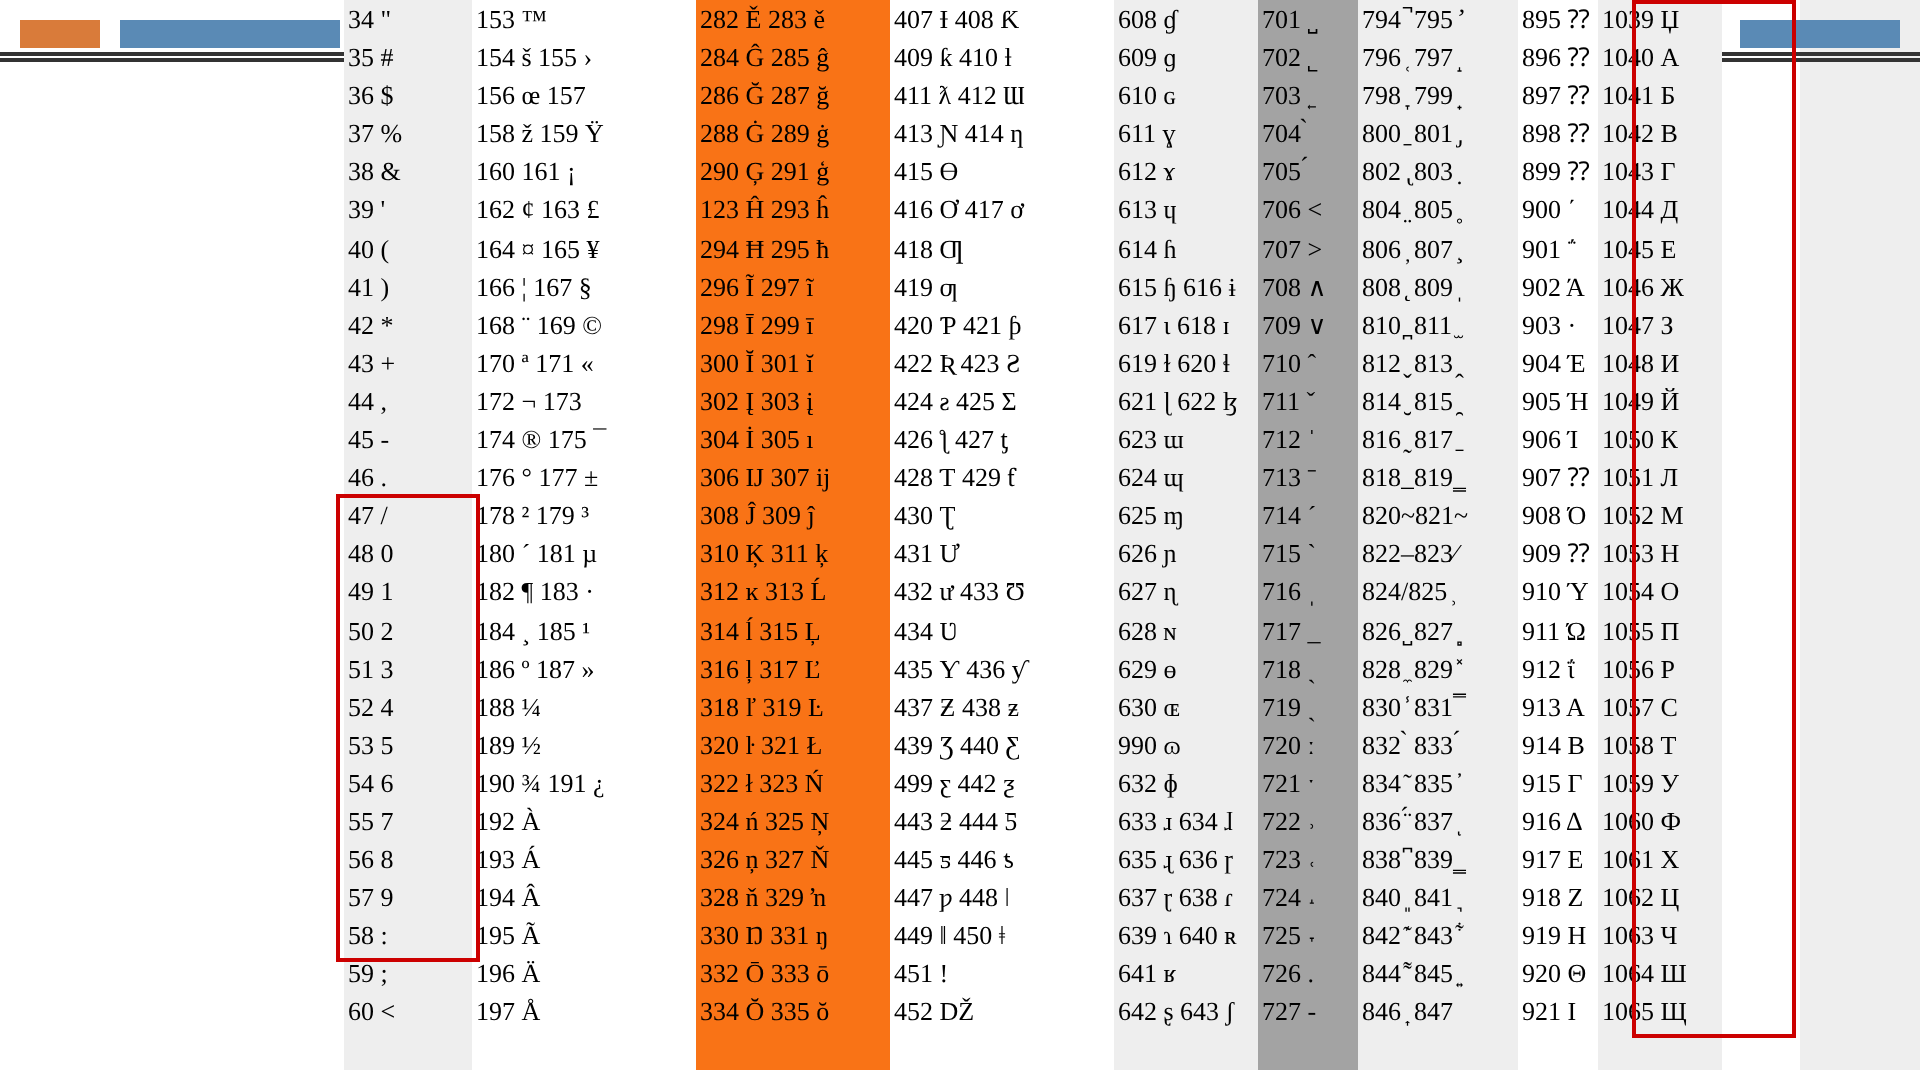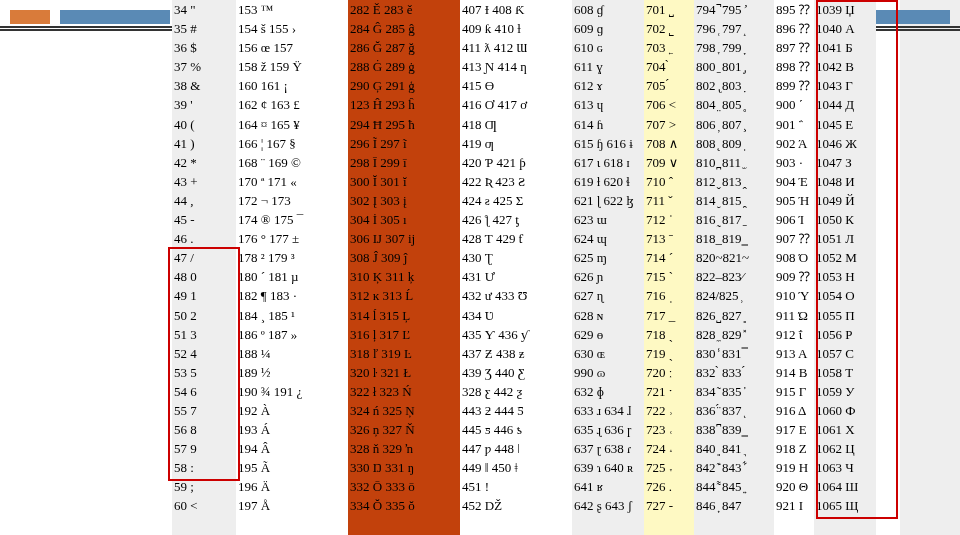--- a/index.html
+++ b/index.html
@@ -10,24 +10,24 @@
   .bar.g1{left:780px;width:80px;background:#5a8ab5}
   .bar.g2{left:870px;width:80px;background:#5a8ab5}
   .rule{position:absolute;left:0;right:0;height:0;border-top:5px double #333}
   .rule.r1{top:26px}
   #tbl{position:absolute;left:172px;top:0;width:720px;height:535px}
   .cols{display:flex;flex-direction:row;height:100%}
   .col{display:flex;flex-direction:column;box-sizing:border-box}
   .cell{height:19.1px;line-height:19.1px;white-space:nowrap;overflow:hidden;padding:0 2px;font-size:13px}
   .c0{width:64px;background:#eee}
   .c1{width:112px;background:#fff}
-  .c2{width:112px;background:#c2410c}
+  .c2{width:97px;background:#f97316}
   .c3{width:112px;background:#fff}
   .c4{width:72px;background:#eee}
-  .c5{width:50px;background:#fef9c3}
+  .c5{width:50px;background:#a3a3a3}
   .c6{width:80px;background:#eee}
   .c7{width:40px;background:#fff}
   .c8{width:62px;background:#eee}
   .redbox{position:absolute;border:2px solid #c00;pointer-events:none}
   .rb1{left:168px;top:247px;width:68px;height:230px}
   .rb2{left:816px;top:0;width:78px;height:515px}
   .edge{position:absolute;right:0;top:0;height:535px;width:60px;background:#eee}
 </style>
 </head>
 <body>
@@ -143,21 +143,21 @@
           <div class="cell">424 ƨ 425 Ʃ</div>
           <div class="cell">426 ƪ 427 ƫ</div>
           <div class="cell">428 Ƭ 429 ƭ</div>
           <div class="cell">430 Ʈ</div>
           <div class="cell">431 Ư</div>
           <div class="cell">432 ư 433 Ʊ</div>
           <div class="cell">434 Ʋ</div>
           <div class="cell">435 Ƴ 436 ƴ</div>
           <div class="cell">437 Ƶ 438 ƶ</div>
           <div class="cell">439 Ʒ 440 Ƹ</div>
-          <div class="cell">328 ƹ 442 ƺ</div>
+          <div class="cell">499 ƹ 442 ƺ</div>
           <div class="cell">443 ƻ 444 Ƽ</div>
           <div class="cell">445 ƽ 446 ƾ</div>
           <div class="cell">447 ƿ 448 ǀ</div>
           <div class="cell">449 ǁ 450 ǂ</div>
           <div class="cell">451 ǃ</div>
           <div class="cell">452 Ǆ</div>
         </div>
         <div class="col c4">
           <div class="cell">608 ɠ</div>
           <div class="cell">609 ɡ</div>

